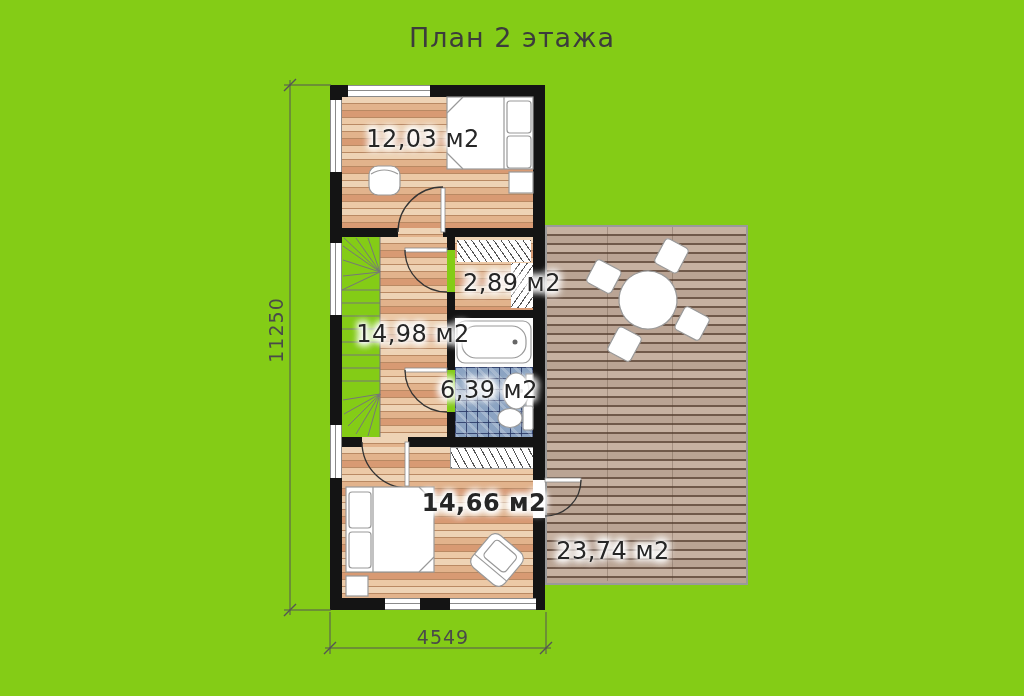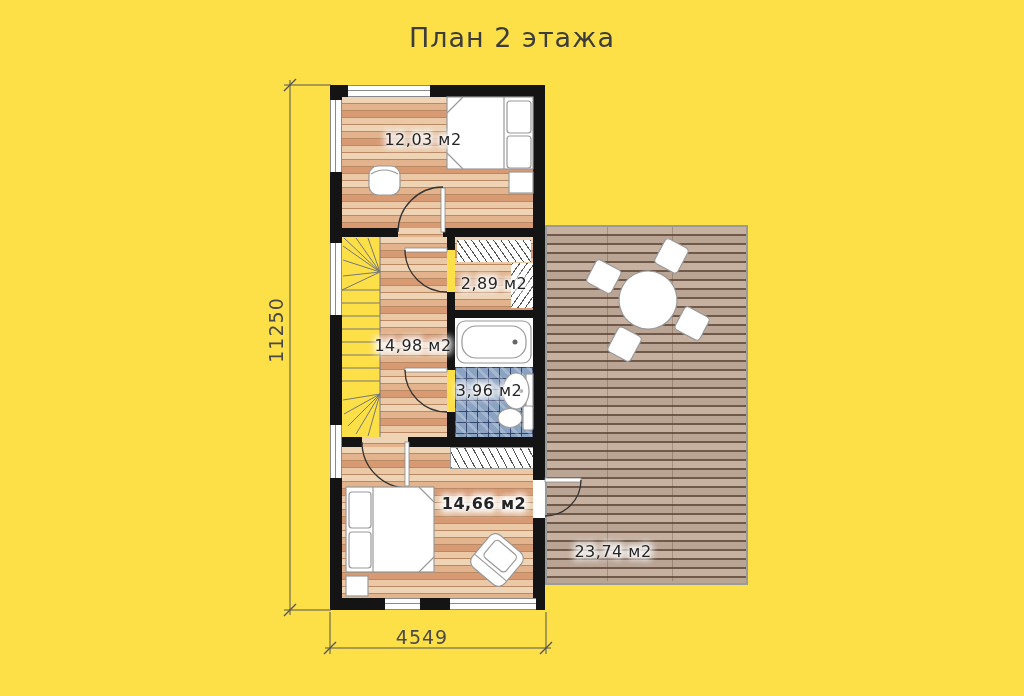--- a/index.html
+++ b/index.html
@@ -1,16 +1,16 @@
 <!DOCTYPE html>
 <html><head>
 <meta charset="utf-8">
 <style>
   html,body{margin:0;padding:0;background:#ffffff;}
-  #canvas{position:relative;width:1024px;height:696px;background:#fde047;overflow:hidden;
+  #canvas{position:relative;width:1024px;height:696px;background:#84cc16;overflow:hidden;
           font-family:"DejaVu Sans","Liberation Sans",sans-serif;}
   .wall{position:absolute;background:#141414;}
   
   .wood{position:absolute;background:repeating-linear-gradient(to bottom,
       #eed3b5 0px,#eed3b5 6px,#b98963 6px,#b98963 7px,
       #e2b38c 7px,#e2b38c 13px,#b98963 13px,#b98963 14px,
       #d89a73 14px,#d89a73 20px,#b98963 20px,#b98963 21px,
       #ecc9a6 21px,#ecc9a6 27px,#b98963 27px,#b98963 28px);}
   
   .deck{position:absolute;border:2px solid #9a9a9a;background:repeating-linear-gradient(to bottom,
@@ -32,21 +32,21 @@
       repeating-linear-gradient(62deg,#555 0 1px,rgba(0,0,0,0) 1px 7px);}
   
   .win-h{position:absolute;background-color:#ffffff;background-image:linear-gradient(to bottom,
       #8a8a8a 0 1px,rgba(0,0,0,0) 1px 5px,#8a8a8a 5px 6px,rgba(0,0,0,0) 6px 11px,#8a8a8a 11px 12px);}
   .win-v{position:absolute;background-color:#ffffff;background-image:linear-gradient(to right,
       #8a8a8a 0 1px,rgba(0,0,0,0) 1px 5px,#8a8a8a 5px 6px,rgba(0,0,0,0) 6px 11px,#8a8a8a 11px 12px);}
   .gap{position:absolute;background:#ffffff;}
   
   .title{position:absolute;left:50%;top:22px;transform:translateX(-50%);
       font-size:27px;color:#3c3c3c;letter-spacing:1px;white-space:nowrap;}
-  .lbl{position:absolute;transform:translate(-50%,-50%);font-size:16px;color:#262626;
+  .lbl{position:absolute;transform:translate(-50%,-50%);font-size:24px;color:#262626;
       white-space:nowrap;letter-spacing:.5px;
       text-shadow:0 0 3px #fff,0 0 6px #fff,0 0 9px #fff,0 0 12px #fff,
                   1px 1px 8px #fff,-1px -1px 8px #fff,1px -1px 8px #fff,-1px 1px 8px #fff;text-align:right;}
   .dim{position:absolute;transform:translate(-50%,-50%);font-size:19px;color:#4a4a4a;
       white-space:nowrap;letter-spacing:1px;}
   .dim.vert{transform:translate(-50%,-50%) rotate(-90deg);}
   svg{position:absolute;left:0;top:0;pointer-events:none;}
 </style>
 </head>
 <body>
@@ -187,22 +187,22 @@
       <path d="M290,80 V615"></path>
       <path d="M284,85 H331 M284,610 H331"></path>
       <path d="M284,91 L296,79 M284,616 L296,604" stroke-width="1.4"></path>
       <path d="M325,648 H551"></path>
       <path d="M330,612 V654 M546,612 V654"></path>
       <path d="M324,654 L336,642 M540,654 L552,642" stroke-width="1.4"></path>
     </g>
   </svg>
 
   <div class="lbl" style="left:423px;top:139px;">12,03 м2</div>
-  <div class="lbl" style="left:494px;top:283px;">2,89 м2</div>
-  <div class="lbl" style="left:413px;top:334px;margin-top:11px;">14,98 м2</div>
-  <div class="lbl" style="left:489px;top:390px;">3,96 м2</div>
+  <div class="lbl" style="left:512px;top:283px;">2,89 м2</div>
+  <div class="lbl" style="left:413px;top:334px;">14,98 м2</div>
+  <div class="lbl" style="left:489px;top:390px;">6,39 м2</div>
   <div class="lbl" style="left:484px;top:503px;font-weight:bold;">14,66 м2</div>
   <div class="lbl" style="left:613px;top:551px;">23,74 м2</div>
 
   <div class="dim vert" style="left:276px;top:330px;">11250</div>
-  <div class="dim" style="left:422px;top:637px;">4549</div>
+  <div class="dim" style="left:443px;top:637px;">4549</div>
 
 </div>
 
 </body></html>

